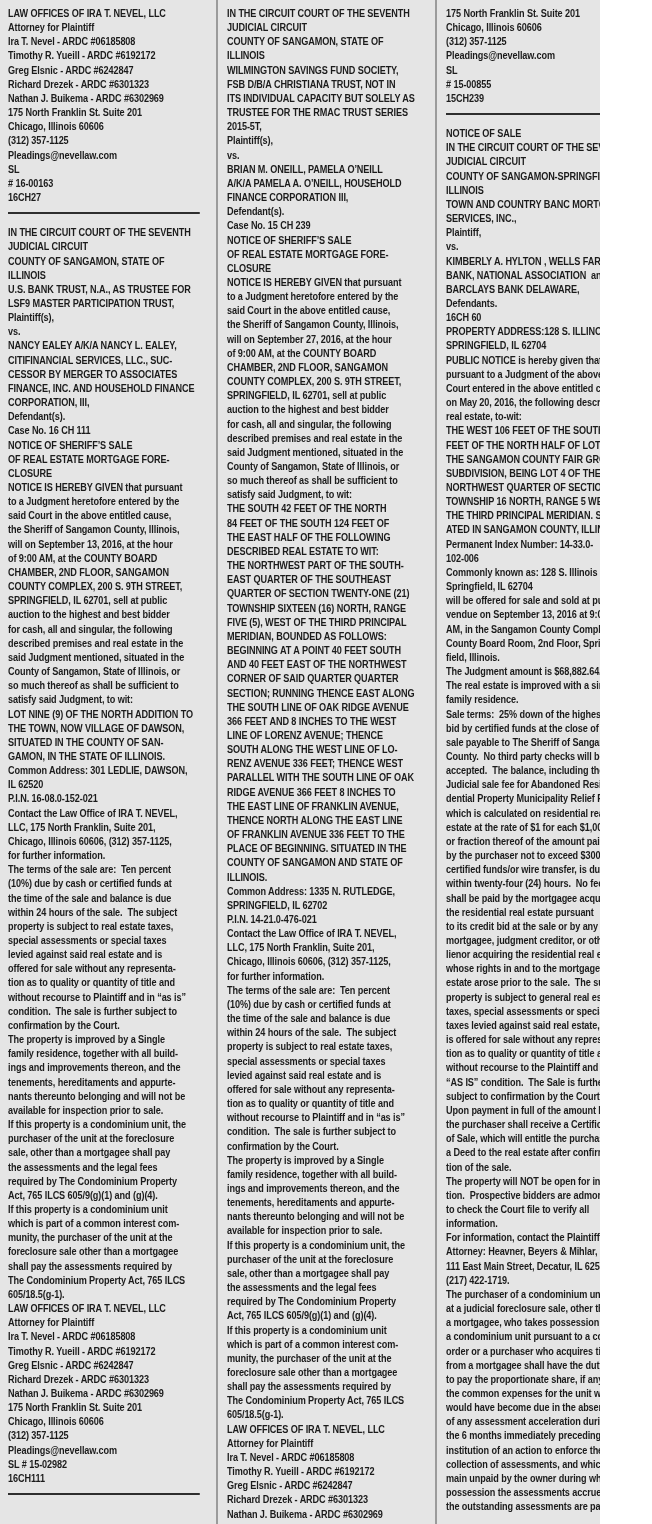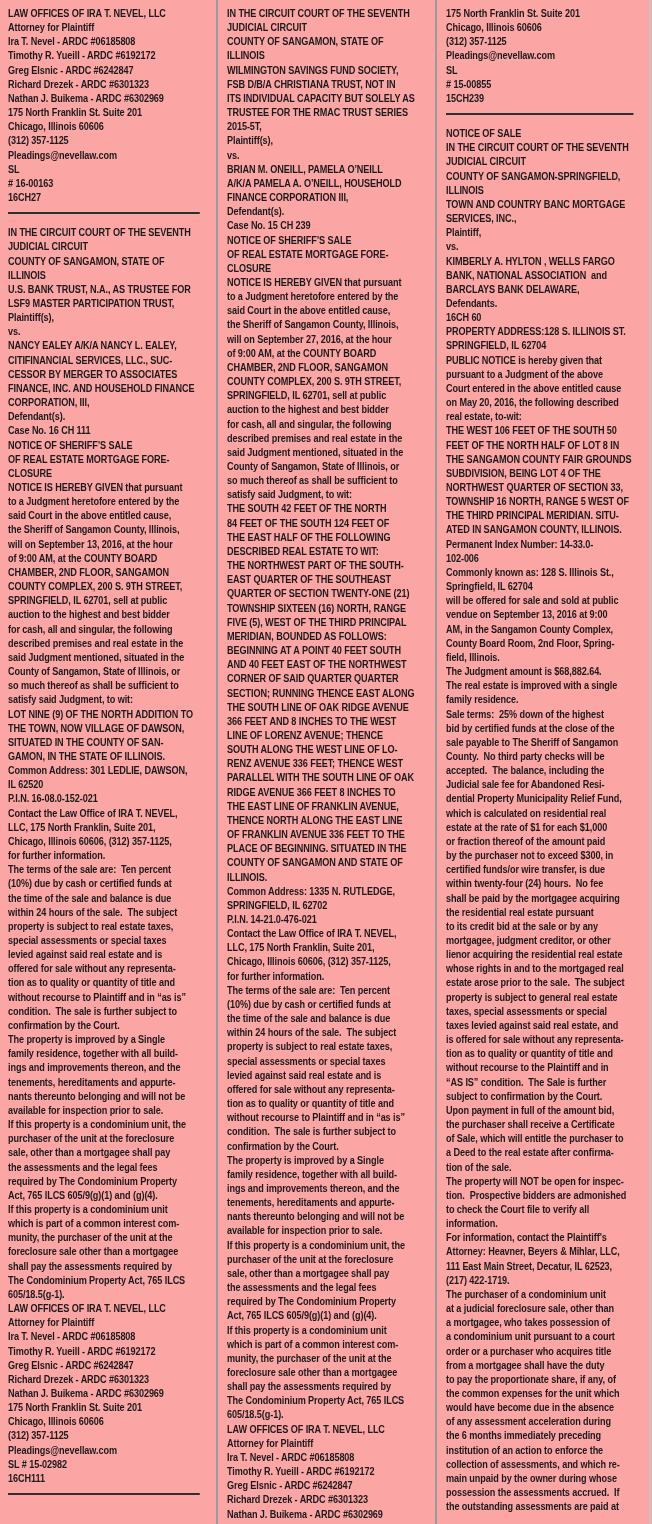--- a/index.html
+++ b/index.html
@@ -1,21 +1,21 @@
 <!DOCTYPE html>
 <html><head>
 <meta charset="utf-8">
 <title>Legal Notices</title>
 <style>
   html, body { margin: 0; padding: 0; background: #ffffff; }
   .page {
     position: relative;
-    width: 652px;
+    width: 600px;
     height: 1524px;
-    background: #fca5a5;
+    background: #e5e5e5;
     overflow: hidden;
     font-family: "Liberation Sans", sans-serif;
   }
   .col {
     position: absolute;
     top: 0;
     height: 100%;
     box-sizing: border-box;
     padding: 6px 4px 0 8px;
     overflow: hidden;

